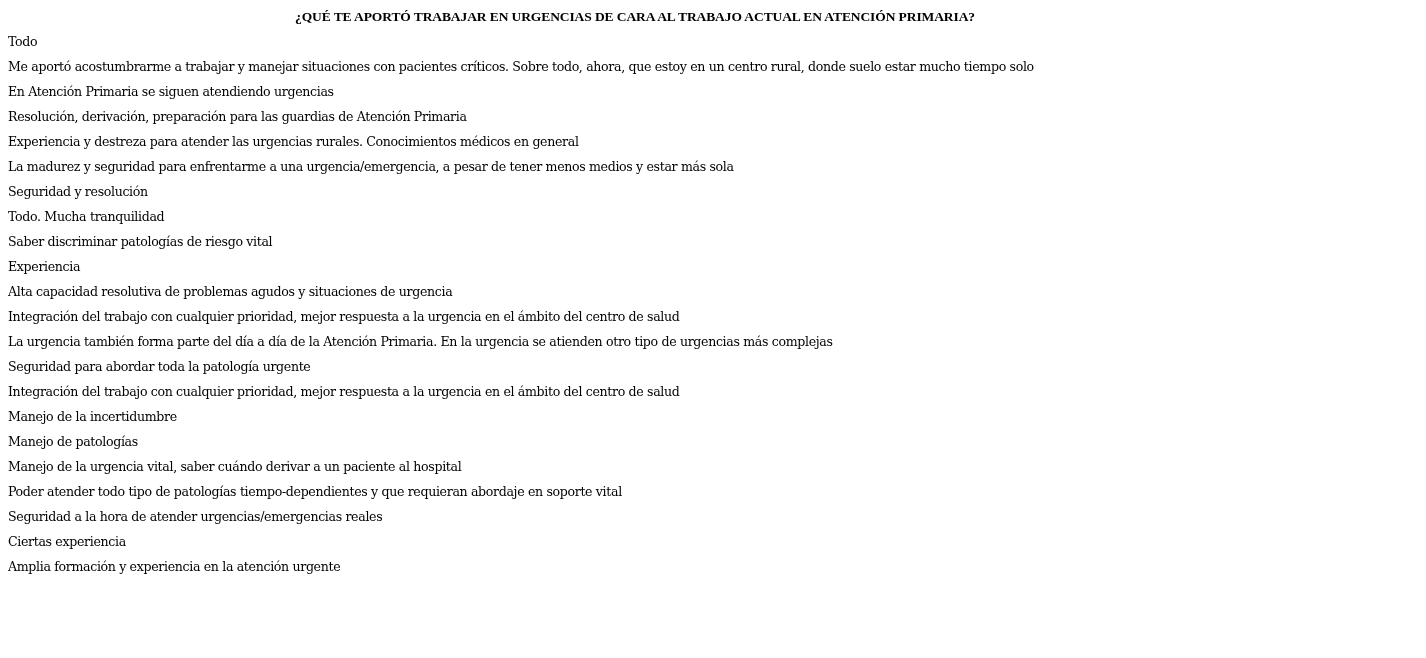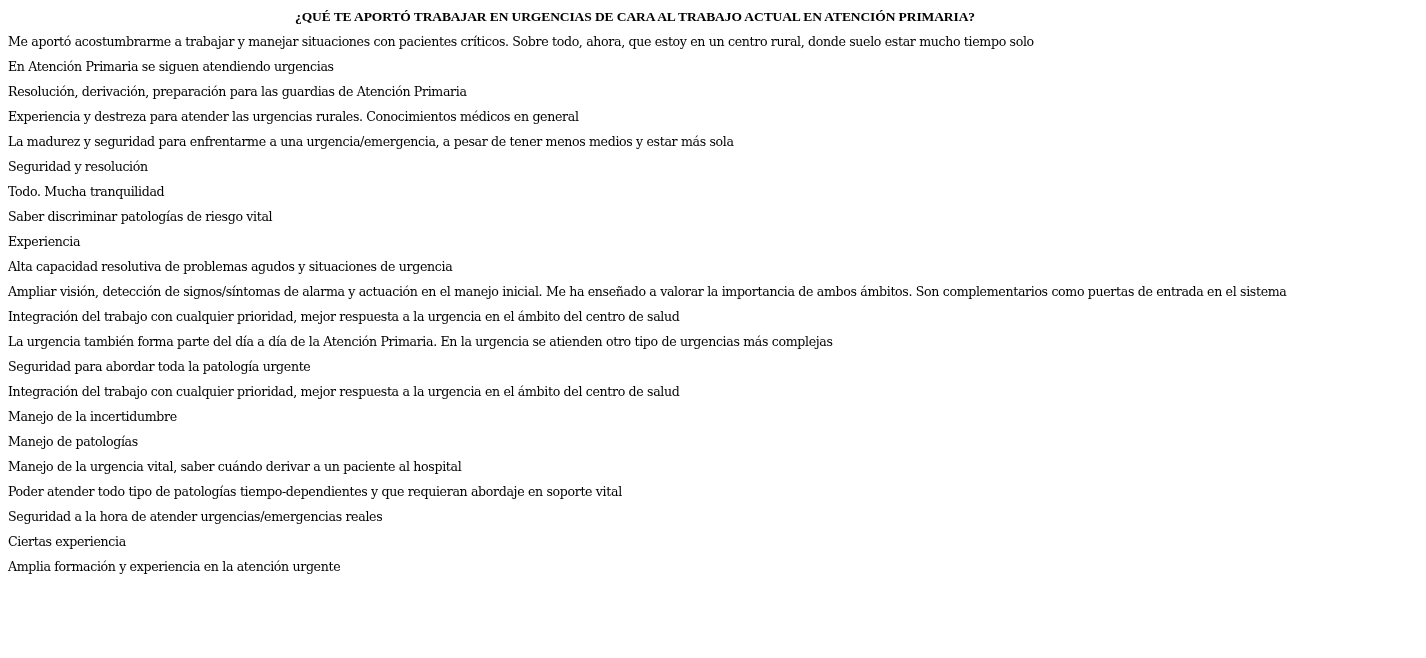--- a/index.html
+++ b/index.html
@@ -44,31 +44,31 @@
       white-space: nowrap;
     }
   </style>
 </head>
 <body>
 
 <div>
   <div class="title">¿QUÉ TE APORTÓ TRABAJAR EN URGENCIAS DE CARA AL TRABAJO ACTUAL EN ATENCIÓN PRIMARIA?</div>
 
   <ul class="rows">
+    <li class="row">Todo</li>
     <li class="row">Me aportó acostumbrarme a trabajar y manejar situaciones con pacientes críticos. Sobre todo, ahora, que estoy en un centro rural, donde suelo estar mucho tiempo solo</li>
     <li class="row">En Atención Primaria se siguen atendiendo urgencias</li>
     <li class="row">Resolución, derivación, preparación para las guardias de Atención Primaria</li>
     <li class="row">Experiencia y destreza para atender las urgencias rurales. Conocimientos médicos en general</li>
     <li class="row">La madurez y seguridad para enfrentarme a una urgencia/emergencia, a pesar de tener menos medios y estar más sola</li>
     <li class="row">Seguridad y resolución</li>
     <li class="row">Todo. Mucha tranquilidad</li>
     <li class="row">Saber discriminar patologías de riesgo vital</li>
     <li class="row">Experiencia</li>
     <li class="row">Alta capacidad resolutiva de problemas agudos y situaciones de urgencia</li>
-    <li class="row">Ampliar visión, detección de signos/síntomas de alarma y actuación en el manejo inicial. Me ha enseñado a valorar la importancia de ambos ámbitos. Son complementarios como puertas de entrada en el sistema</li>
     <li class="row">Integración del trabajo con cualquier prioridad, mejor respuesta a la urgencia en el ámbito del centro de salud</li>
     <li class="row">La urgencia también forma parte del día a día de la Atención Primaria. En la urgencia se atienden otro tipo de urgencias más complejas</li>
     <li class="row">Seguridad para abordar toda la patología urgente</li>
     <li class="row">Integración del trabajo con cualquier prioridad, mejor respuesta a la urgencia en el ámbito del centro de salud</li>
     <li class="row">Manejo de la incertidumbre</li>
     <li class="row">Manejo de patologías</li>
     <li class="row">Manejo de la urgencia vital, saber cuándo derivar a un paciente al hospital</li>
     <li class="row">Poder atender todo tipo de patologías tiempo-dependientes y que requieran abordaje en soporte vital</li>
     <li class="row">Seguridad a la hora de atender urgencias/emergencias reales</li>
     <li class="row">Ciertas experiencia</li>

